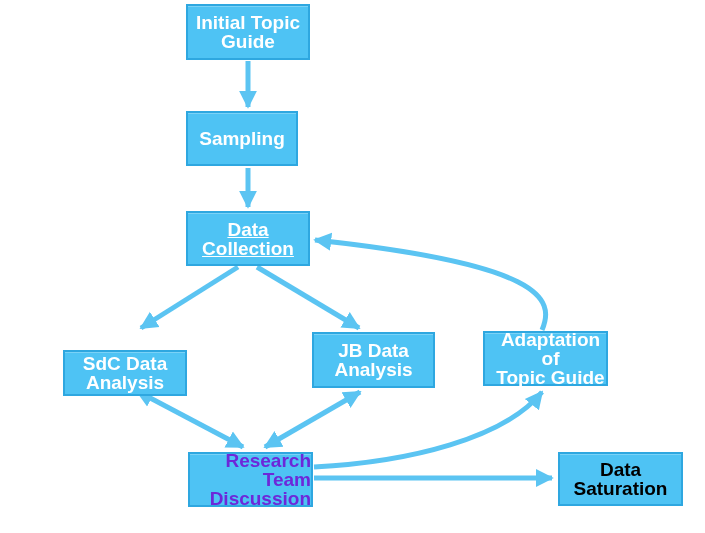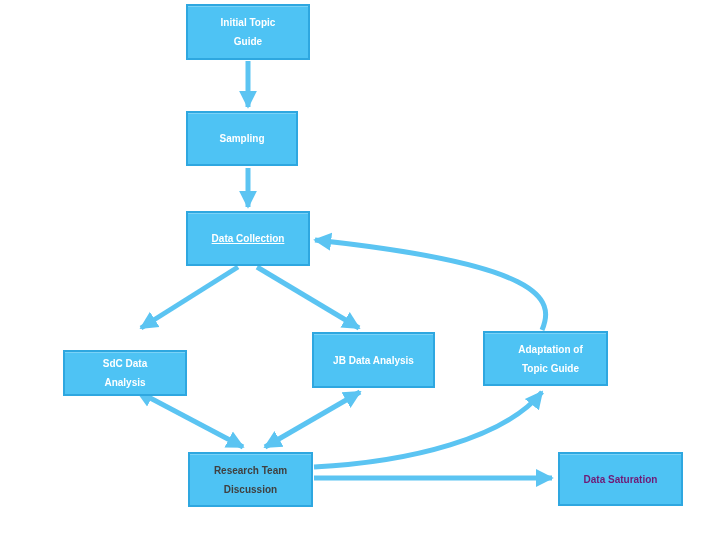--- a/index.html
+++ b/index.html
@@ -30,21 +30,21 @@
     position: absolute;
     z-index: 2;
     box-sizing: border-box;
     background: #4ec3f4;
     border: 2px solid #1d4ed8;
     color: #ffffff;
     display: flex;
     align-items: center;
     justify-content: center;
     text-align: center;
-    font-size: 10px;
+    font-size: 19px;
     font-weight: 700;
     line-height: 19px;
     white-space: pre-line;
     box-shadow: inset 0 1px 0 rgba(255,255,255,0.25);
   }
   .n-initial    { left: 186px; top: 4px;   width: 124px; height: 56px; }
   .n-sampling   { left: 186px; top: 111px; width: 112px; height: 55px; }
   .n-collection { left: 186px; top: 211px; width: 124px; height: 55px; text-decoration: underline; }
   .n-sdc        { left: 63px;  top: 350px; width: 124px; height: 46px; }
   .n-jb         { left: 312px; top: 332px; width: 123px; height: 56px; }
@@ -103,22 +103,22 @@
 
   <div class="node n-jb" style="background: rgb(78, 195, 244); border-color: rgb(46, 167, 224); color: rgb(255, 255, 255); justify-content: center;">
     <span>JB Data Analysis</span>
   </div>
 
   <div class="node n-adaptation" style="background: rgb(78, 195, 244); border-color: rgb(46, 167, 224); color: rgb(255, 255, 255);">
     <span>Adaptation of
 Topic Guide</span>
   </div>
 
-  <div class="node n-research" style="background: rgb(78, 195, 244); border-color: rgb(46, 167, 224); color: #404040;">
+  <div class="node n-research" style="background: rgb(78, 195, 244); border-color: rgb(46, 167, 224); color: #6d28d9; text-align: right;">
     <span>Research Team
 Discussion</span>
   </div>
 
-  <div class="node n-saturation" style="background: rgb(78, 195, 244); border-color: rgb(46, 167, 224); color: #701a75;">
+  <div class="node n-saturation" style="background: rgb(78, 195, 244); border-color: rgb(46, 167, 224); color: #000000;">
     <span>Data Saturation</span>
   </div>
 
 </div>
 
 </body></html>

